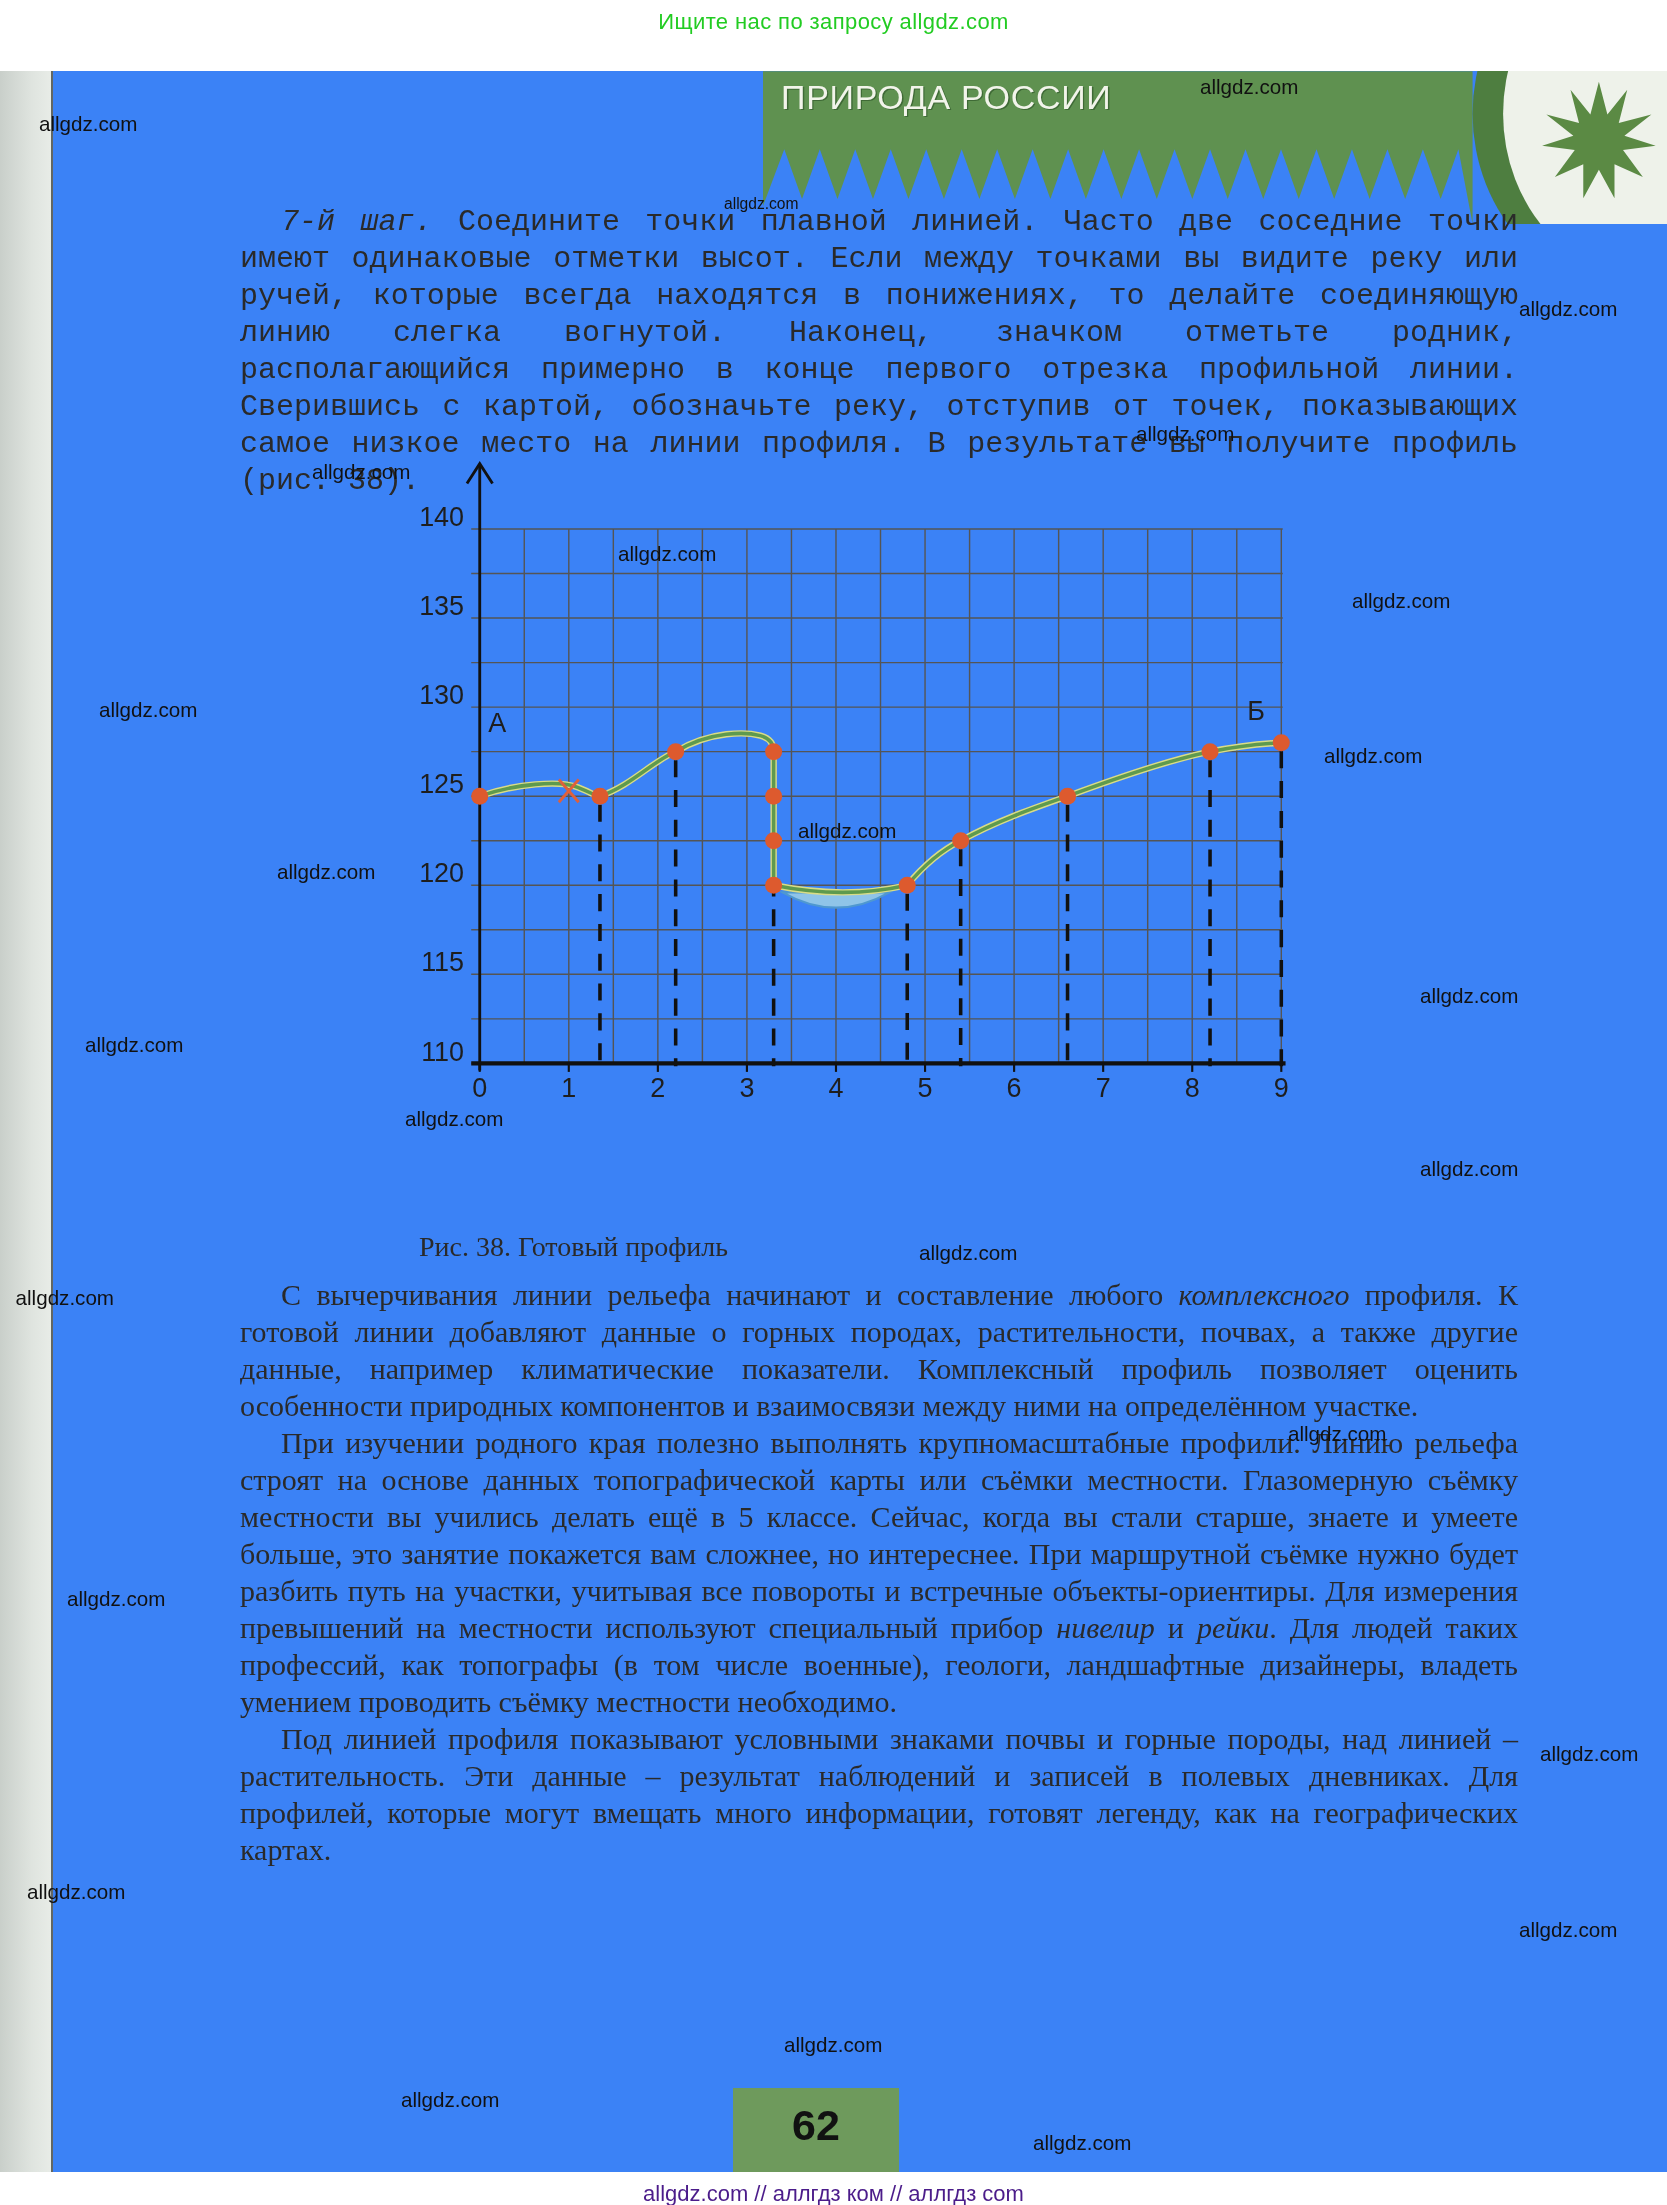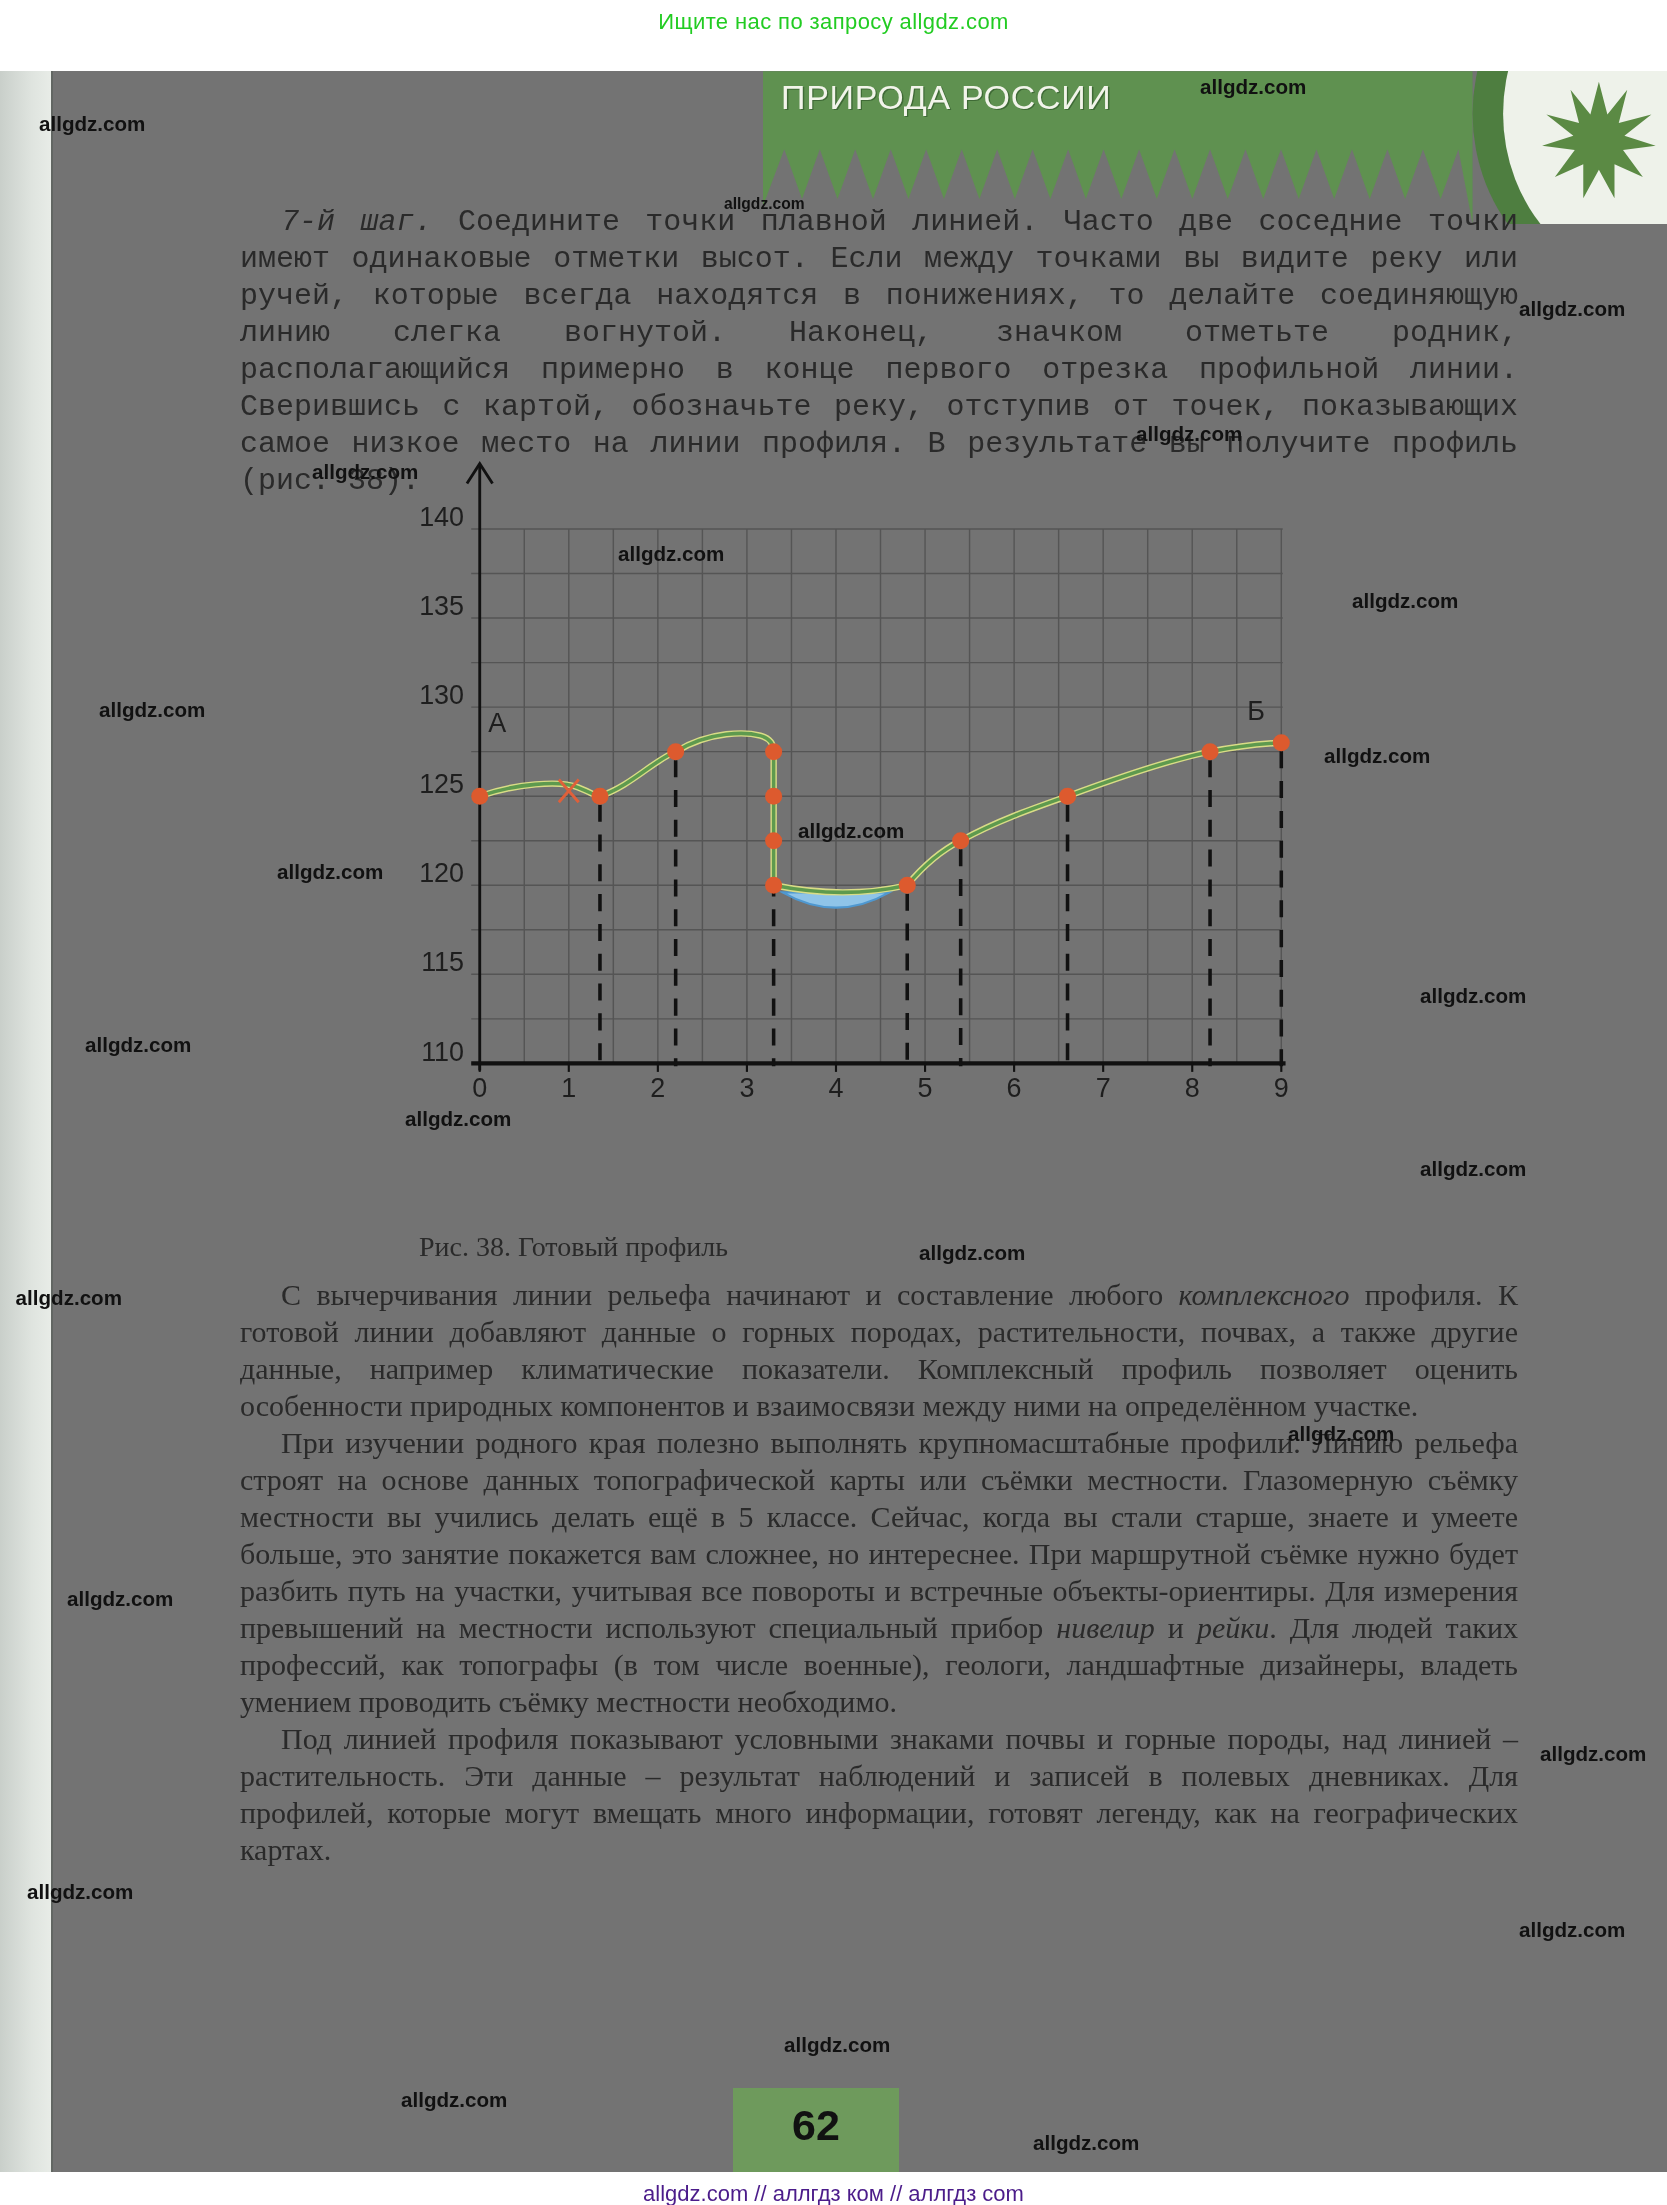--- a/index.html
+++ b/index.html
@@ -2,39 +2,39 @@
 <html style="font-size:11.4px"><head>
 <meta charset="utf-8">
 <style>
   * { margin:0; padding:0; box-sizing:border-box; }
   html, body { width:1667px; height:2205px; overflow:hidden; background:#ffffff; }
   body { position:relative; font-family:"Liberation Serif", "DejaVu Serif", serif; color:#222; }
 
   .top-banner { position:absolute; left:0; top:0; width:1667px; height:71px; background:#fff; text-align:center; }
   .top-banner span { display:inline-block; margin-top:9px; font-family:"Liberation Sans", sans-serif; font-size:22px; color:#22cc22; letter-spacing:0.4px; }
 
-  .page { position:absolute; left:0; top:71px; width:1667px; height:2101px; background:#737373; overflow:hidden; }
+  .page { position:absolute; left:0; top:71px; width:1667px; height:2101px; background:#3b82f6; overflow:hidden; }
   .binding { position:absolute; left:0; top:0; width:53px; height:100%; background:linear-gradient(90deg,#c9cfca 0%,#dfe4df 60%,#e9ede8 100%); }
   .binding-line { position:absolute; left:51px; top:0; width:2.1px; height:100%; background:#4a4f4b; opacity:0.85; }
 
   .header-band { position:absolute; left:763px; top:0; width:904px; height:153px; }
   .header-title { position:absolute; left:781px; top:7px; font-family:"Liberation Sans", "DejaVu Sans", sans-serif; font-size:34px; color:#f2f4ea; letter-spacing:0.7px; text-shadow:1.4px 1.4px 0 #3f6a36; }
 
   .text-block { position:absolute; left:240px; width:1278px; font-size:30px; line-height:37px; text-align:justify; color:#2a2a2a; }
   .text-block p { text-indent:41px; }
   .text-block em { font-style:italic; }
 
   .chart-svg { position:absolute; left:0; top:0; }
   .chart-scale { position:absolute; left:477px; font-family:"Liberation Sans", "DejaVu Sans", sans-serif; font-size:27px; color:#1e1e1e; line-height:33px; }
   .chart-caption { position:absolute; left:419px; top:1160px; font-size:28px; color:#2a2a2a; }
 
   .page-num-box { position:absolute; left:733px; top:2017px; width:166px; height:85px; background:#6e9a5c; }
   .page-num { position:absolute; left:0; top:12.8px; width:100%; text-align:center; font-family:"Liberation Sans", "DejaVu Sans", sans-serif; font-weight:bold; font-size:43px; color:#111; }
 
-  .watermark { position:absolute; font-family:"Liberation Sans", "DejaVu Sans", sans-serif; font-size:20.6px; color:#111; white-space:nowrap;font-weight:bold; }
+  .watermark { position:absolute; font-family:"Liberation Sans", "DejaVu Sans", sans-serif; font-size:20.6px; color:#111; white-space:nowrap; }
 
   .bottom-banner { position:absolute; left:0; top:2172px; width:1667px; height:33px; background:#fff; text-align:center; }
   .bottom-banner span { display:inline-block; margin-top:9px; font-family:"Liberation Sans", sans-serif; font-size:22px; color:#4b1c8a; }
 </style>
 </head>
 <body>
 
 <div class="top-banner">
   <span>Ищите нас по запросу allgdz.com</span>
 </div>

